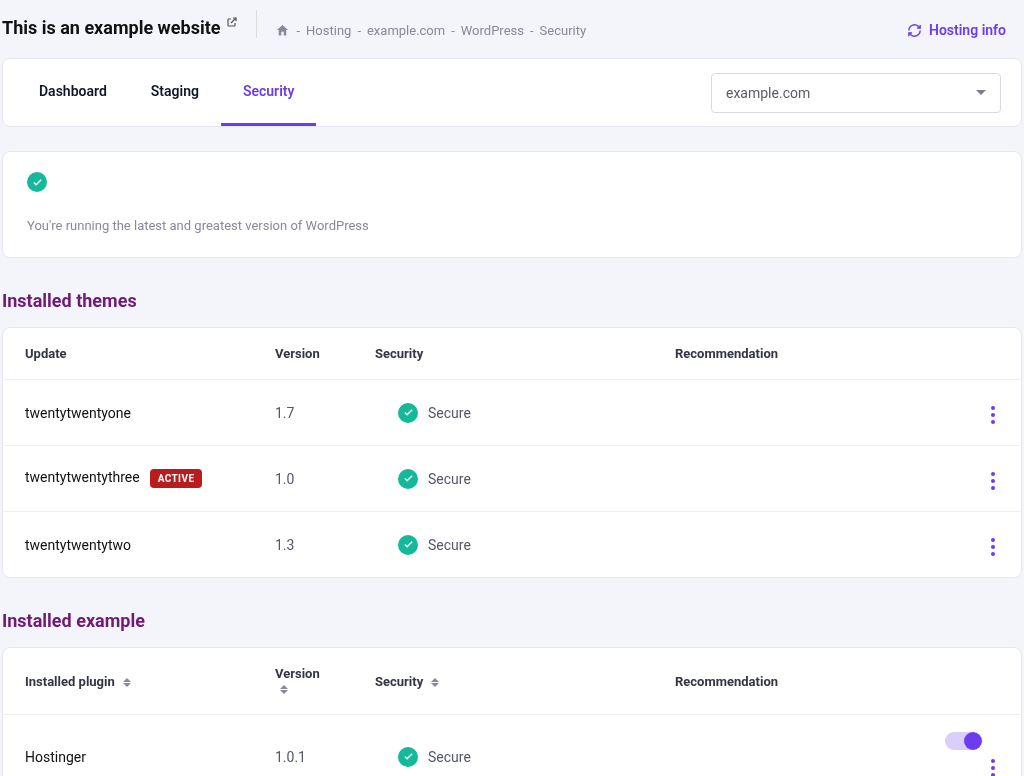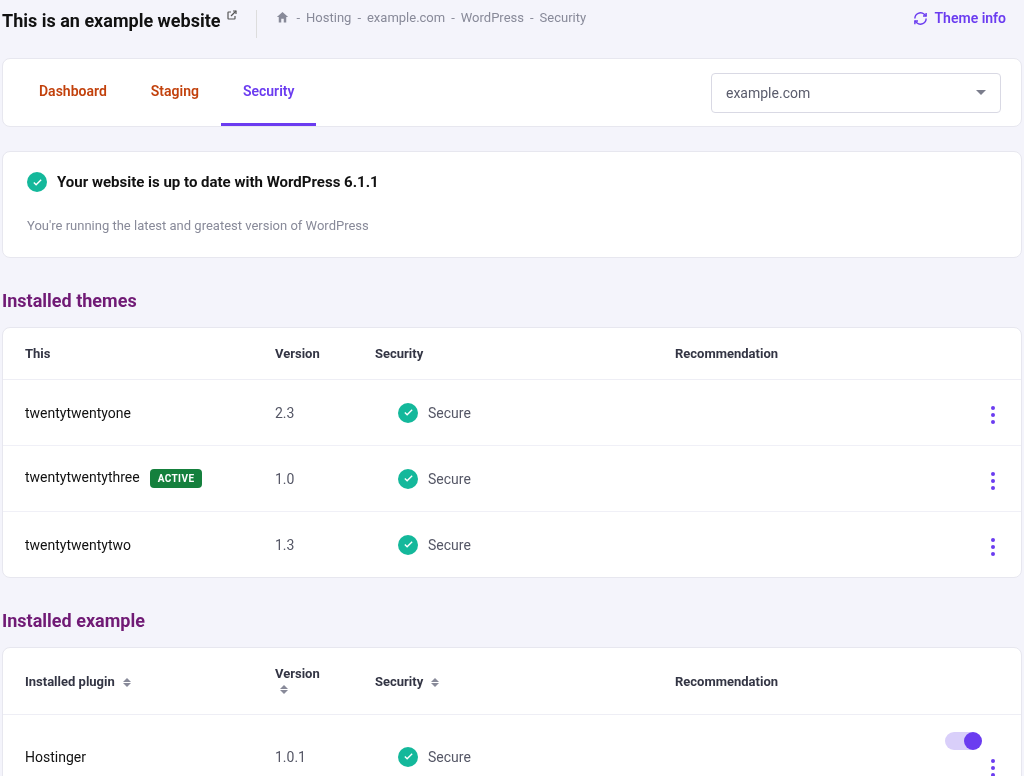--- a/index.html
+++ b/index.html
@@ -11,21 +11,21 @@
     body {
       background: #f4f4fb;
       width: 1024px;
       height: 776px;
       overflow: hidden;
       font-size: 14px;
       color: #333;
     }
     .header {
       display: flex;
-      align-items: flex-start;
+      align-items: flex-end;
       padding: 10px 2px 10px 2px;
       gap: 18px;
     }
     .header-left {
       display: flex;
       align-items: center;
       gap: 6px;
     }
     .site-title {
       font-size: 18px;
@@ -83,21 +83,21 @@
       display: flex;
       align-items: center;
       padding: 0 14px;
     }
     .tabs {
       display: flex;
       gap: 0;
     }
     .tab {
       padding: 24px 22px;
-      color: #c2410c;
+      color: #0f172a;
       font-weight: 600;
       font-size: 14px;
       cursor: pointer;
       border-bottom: 3px solid transparent;
     }
     .tab.active {
       color: #6b3cf0;
       border-bottom-color: #6b3cf0;
     }
     .domain-select {
@@ -190,21 +190,21 @@
       color: #111;
     }
     .sec-cell {
       display: flex;
       align-items: center;
       gap: 10px;
       padding-left: 23px;
     }
     .badge-active {
       display: inline-block;
-      background: #15803d;
+      background: #b91c1c;
       color: #fff;
       font-size: 10px;
       font-weight: 700;
       border-radius: 4px;
       padding: 4px 8px;
       margin-left: 10px;
       letter-spacing: 0.4px;
     }
     .row-actions {
       text-align: right;
@@ -291,21 +291,21 @@
     <span>-</span>
     <span>Security</span>
   </div>
   <div class="update-link">
     <svg viewBox="0 0 24 24">
       <path d="M3 12a9 9 0 0 1 15-6.7L21 8"></path>
         <path d="M21 3v5h-5"></path>
       <path d="M21 12a9 9 0 0 1-15 6.7L3 16"></path>
         <path d="M3 21v-5h5"></path>
     </svg>
-    <span>Theme info</span>
+    <span>Hosting info</span>
   </div>
 </div>
 
 <div class="card tabs-card">
   <div class="tabs">
     <div class="tab">Dashboard</div>
     <div class="tab">Staging</div>
     <div class="tab active">Security</div>
   </div>
   <div class="domain-select">
@@ -314,41 +314,40 @@
   </div>
 </div>
 
 <div class="card status-card">
   <div class="status-row">
     <span class="check-circle">
       <svg viewBox="0 0 24 24">
           <polyline points="4 12 9 17 20 6"></polyline>
         </svg>
     </span>
-    <span class="status-title">Your website is up to date with WordPress 6.1.1</span>
   </div>
   <div class="status-sub">You're running the latest and greatest version of WordPress</div>
 </div>
 
 <div class="section-title">Installed themes</div>
 <div class="card table-card">
   <table class="tbl">
     <thead>
       <tr>
-        <th class="col-theme">This</th>
+        <th class="col-theme">Update</th>
         <th class="col-ver">Version</th>
         <th class="col-sec">Security</th>
         <th class="col-rec">Recommendation</th>
         <th class="row-actions"></th>
       </tr>
     </thead>
     <tbody id="themes-body">
         <tr>
           <td><span class="name">twentytwentyone</span></td>
-          <td>2.3</td>
+          <td>1.7</td>
           <td>
             <div class="sec-cell">
               <span class="check-circle">
                 <svg viewBox="0 0 24 24">
                   <polyline points="4 12 9 17 20 6"></polyline>
                 </svg>
               </span>
               <span>Secure</span>
             </div>
           </td>

